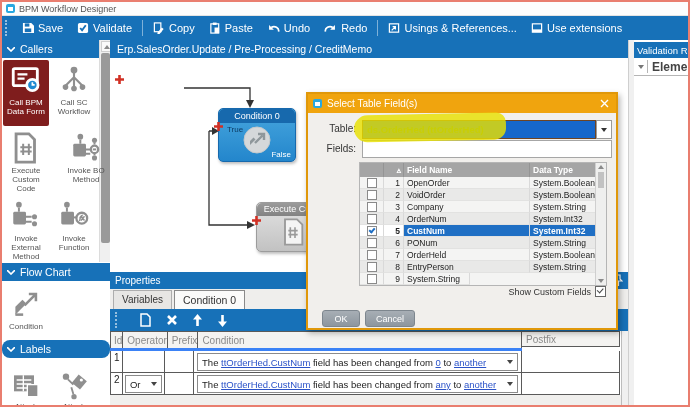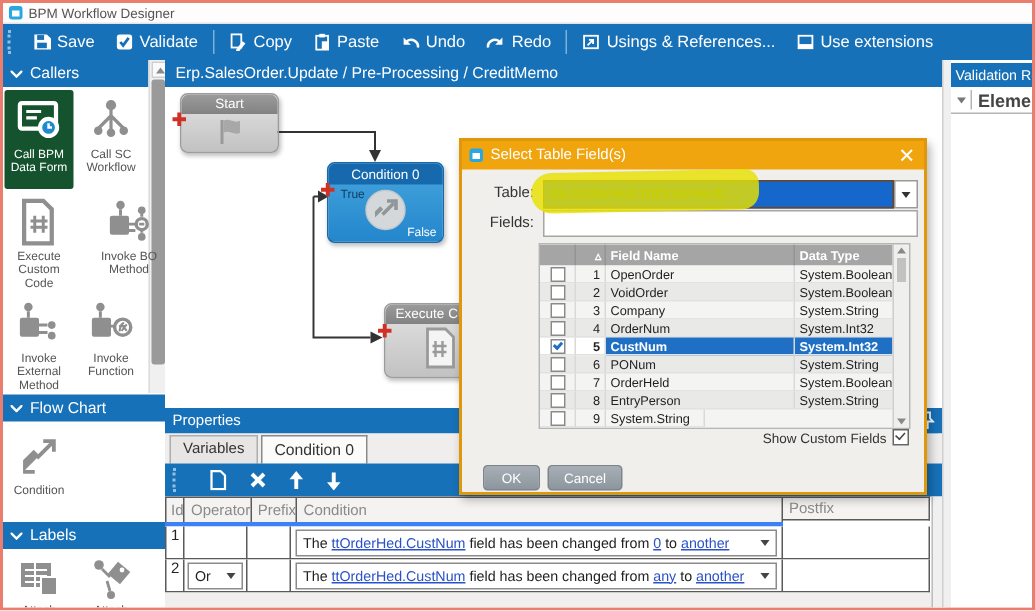--- a/index.html
+++ b/index.html
@@ -25,21 +25,21 @@
   .sechdr.full{width:108px;}
   .chev{width:8px;height:5px;flex:0 0 auto;}
   .sb-scroll{position:absolute;left:97px;top:0;width:11px;height:222px;background:#f0f0f0;border-left:1px solid #dcdcdc;}
   .sb-up{position:absolute;left:1px;top:1px;width:9px;height:9px;background:#fafafa;border:1px solid #cfcfcf;}
   .sb-up::after{content:"";position:absolute;left:1.5px;top:2.5px;border-left:3px solid transparent;border-right:3px solid transparent;border-bottom:4px solid #8a8a8a;}
   .sb-thumb{position:absolute;left:1px;top:13px;width:9px;height:190px;background:#9a9a9a;border-radius:2px;}
   .tiles{position:absolute;left:0;top:18px;width:97px;}
   .tile{position:absolute;width:46px;text-align:center;color:#8f8f8f;cursor:pointer;}
   .tile .ticn{display:block;margin:3px auto 1px auto;}
   .tile .tlab{font-size:8px;line-height:9px;color:#555;}
-  .tile.selected{background:#14532d;color:#fff;border-radius:2px;}
+  .tile.selected{background:#7f1d1d;color:#fff;border-radius:2px;}
   .tile.selected .tlab{color:#fff;}
 
   
   .breadcrumb{left:108px;top:38px;width:518px;height:18px;background:#1771b8;color:#fff;font-size:10.5px;display:flex;align-items:center;padding-left:7px;}
   .canvas{left:108px;top:56px;width:518px;height:214px;background:#fff;overflow:hidden;}
   .node{position:absolute;border-radius:5px;box-shadow:1px 2px 3px rgba(0,0,0,.25);}
   .node .nhdr{height:13px;border-radius:5px 5px 0 0;color:#fff;font-size:9px;text-align:center;line-height:13px;overflow:hidden;white-space:nowrap;}
   .node.gray{background:linear-gradient(#e3e3e3,#c2c2c2);border:1px solid #9c9c9c;}
   .node.gray .nhdr{background:linear-gradient(#9b9b9b,#828282);}
   .node.blue{background:linear-gradient(#47a6de,#2386cc);border:1px solid #1769ad;}
@@ -281,21 +281,21 @@
     </div>
     <div class="tile" style="left:1px;top:244px;height:60px;position:absolute;">
       <svg class="ticn" width="34" height="34" viewBox="0 0 24 24">
           <path d="M14 5h5v5M18.2 5.8L11 13" stroke="currentColor" stroke-width="1.8" fill="none"></path>
           <path d="M11.5 12.5l-7 7v-5.5l5-5 2 2z" fill="currentColor"></path>
           <path d="M4.5 19.5H10" stroke="currentColor" stroke-width="1.8"></path>
         </svg>
       <div class="tlab">Condition</div>
     </div>
 
-    <div class="sechdr full" style="top:308px;">
+    <div class="sechdr full" style="top:300px;border-radius:8px;">
       <svg class="chev" viewBox="0 0 8 5">
           <path d="M0 0l4 4 4-4" fill="none" stroke="#fff" stroke-width="1.6"></path>
         </svg>
       <span>Labels</span>
     </div>
     <div class="tile" style="left:1px;top:328px;height:40px;position:absolute;">
       <svg class="ticn" width="32" height="30" viewBox="0 0 24 22">
           <rect x="3" y="3" width="15" height="12" fill="currentColor"></rect>
           <path d="M5 6.5h11M5 9.5h11M5 12.5h11M10 3v12" stroke="#fff" stroke-width="1"></path>
           <path d="M13 10h8v9h-8z" fill="currentColor" stroke="#fff" stroke-width="1"></path>
@@ -320,27 +320,20 @@
 
   <div class="abs canvas">
     <svg width="518" height="214" viewBox="0 0 518 214" style="position:absolute;left:0;top:0;">
       <path d="M74 30H140V42" fill="none" stroke="#333" stroke-width="1.3"></path>
       <polygon points="136,42 144,42 140,50" fill="#333"></polygon>
       <path d="M99 73h3M99 73v94h38" fill="none" stroke="#333" stroke-width="1.3"></path>
       <polygon points="102,69 102,77 109,73" fill="#333"></polygon>
       <polygon points="137,163 137,171 145,167" fill="#333"></polygon>
     </svg>
 
-    <div class="node gray" style="left:10px;top:4px;width:64px;height:38px;">
-      <div class="nhdr">Start</div>
-      <svg width="22" height="20" viewBox="0 0 22 20" style="margin:2px auto 0 auto;">
-          <path d="M6 2v16" stroke="#9a9a9a" stroke-width="2"></path>
-          <path d="M7 2.5c4-2.2 7 2.2 11 0v8c-4 2.2-7-2.2-11 0z" fill="#a8a8a8"></path>
-        </svg>
-    </div>
     <svg class="plus" style="left:4px;top:16px;" viewBox="0 0 11 11">
         <path d="M5.5 1v9M1 5.5h9" stroke="#d13024" stroke-width="2.6"></path>
       </svg>
 
     <div class="node blue" style="left:108px;top:50px;width:76px;height:52px;">
       <div class="nhdr" style="height:14px;line-height:14px;">Condition 0</div>
       <span class="nlabel truelabel" style="left:8px;top:16px;">True</span>
       <svg width="30" height="30" viewBox="0 0 30 30" style="margin:2px auto 0 auto;">
           <circle cx="15" cy="15" r="13" fill="#d5d8da" stroke="#c3c9cc"></circle>
           <path d="M16 9h6v6M20.5 10.5L13 18" stroke="#8f979b" stroke-width="2.4" fill="none"></path>

